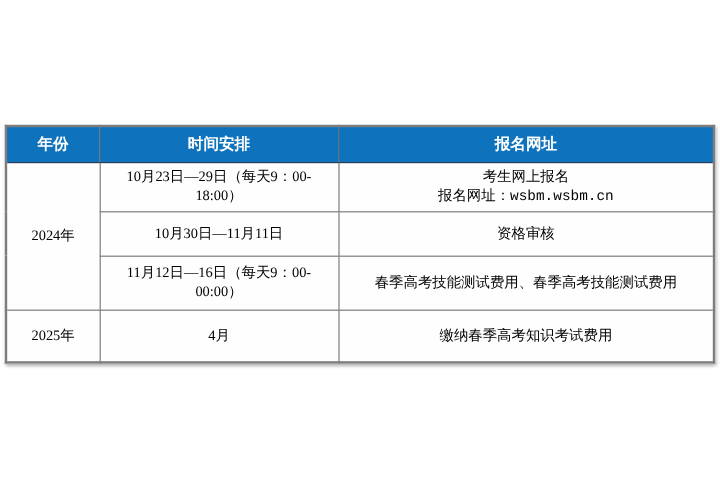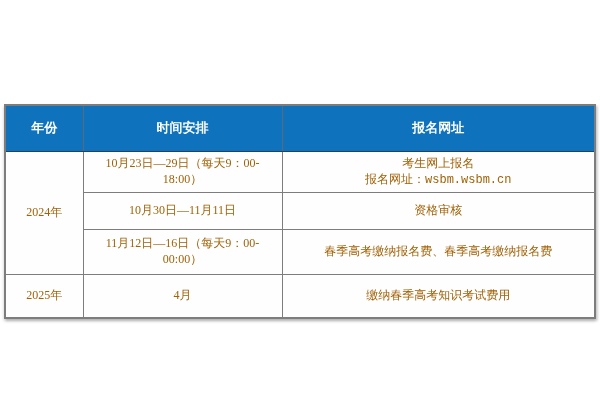--- a/index.html
+++ b/index.html
@@ -23,32 +23,32 @@
     background: #fefefe;
     box-shadow: 0 2px 3px rgba(0,0,0,0.22), 2px 2px 2px rgba(0,0,0,0.12);
   }
   table.schedule col.c1 { width: 78px; }
   table.schedule col.c2 { width: 199px; }
   table.schedule col.c3 { width: 313px; }
   table.schedule th, table.schedule td {
     border: 1px solid #7d7d7d;
     text-align: center;
     vertical-align: middle;
-    color: #a16207;
+    color: #000000;
     font-size: 12px;
     line-height: 1.3;
     padding: 2px 4px;
   }
   table.schedule { border: 2px solid #7d7d7d; }
   table.schedule thead th {
     background: #0e73bc;
     color: #ffffff;
     font-weight: bold;
     font-size: 13px;
-    height: 46px;
+    height: 30px;
     border-color: #5a6a79;
     border-bottom-color: #24405c;
   }
   tr.r1 { height: 41px; }
   tr.r2 { height: 37px; }
   tr.r3 { height: 45px; }
   tr.r4 { height: 44px; }
   .two-line div { line-height: 16px; font-family: Liberation Mono, monospace; }
 </style>
 </head>
@@ -76,21 +76,21 @@
           <div>考生网上报名</div>
           <div>报名网址：wsbm.wsbm.cn</div>
         </td>
       </tr>
       <tr class="r2">
         <td>10月30日—11月11日</td>
         <td>资格审核</td>
       </tr>
       <tr class="r3">
         <td>11月12日—16日（每天9：00-00:00）</td>
-        <td>春季高考缴纳报名费、春季高考缴纳报名费</td>
+        <td>春季高考技能测试费用、春季高考技能测试费用</td>
       </tr>
       <tr class="r4">
         <td>2025年</td>
         <td>4月</td>
         <td>缴纳春季高考知识考试费用</td>
       </tr>
     </tbody>
   </table>
 </div>
 

